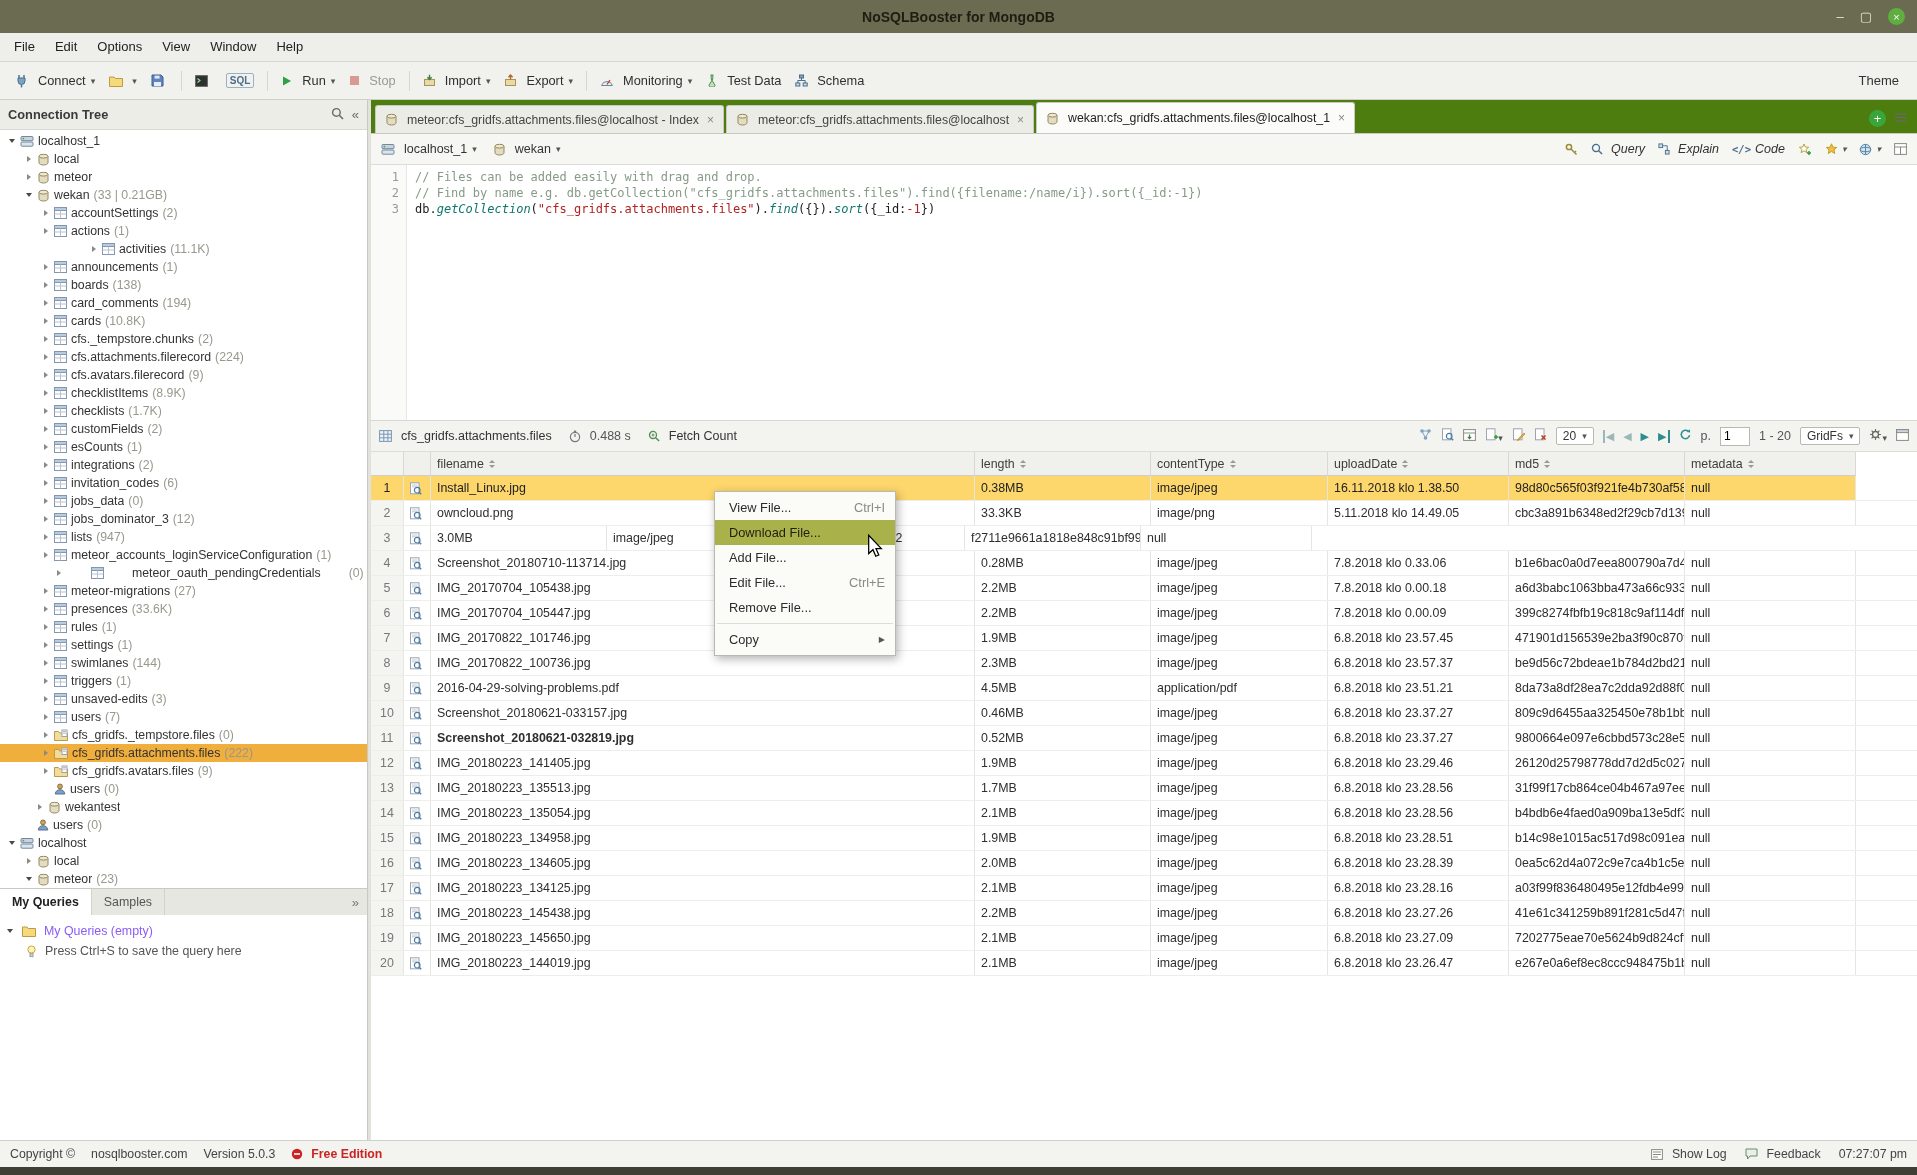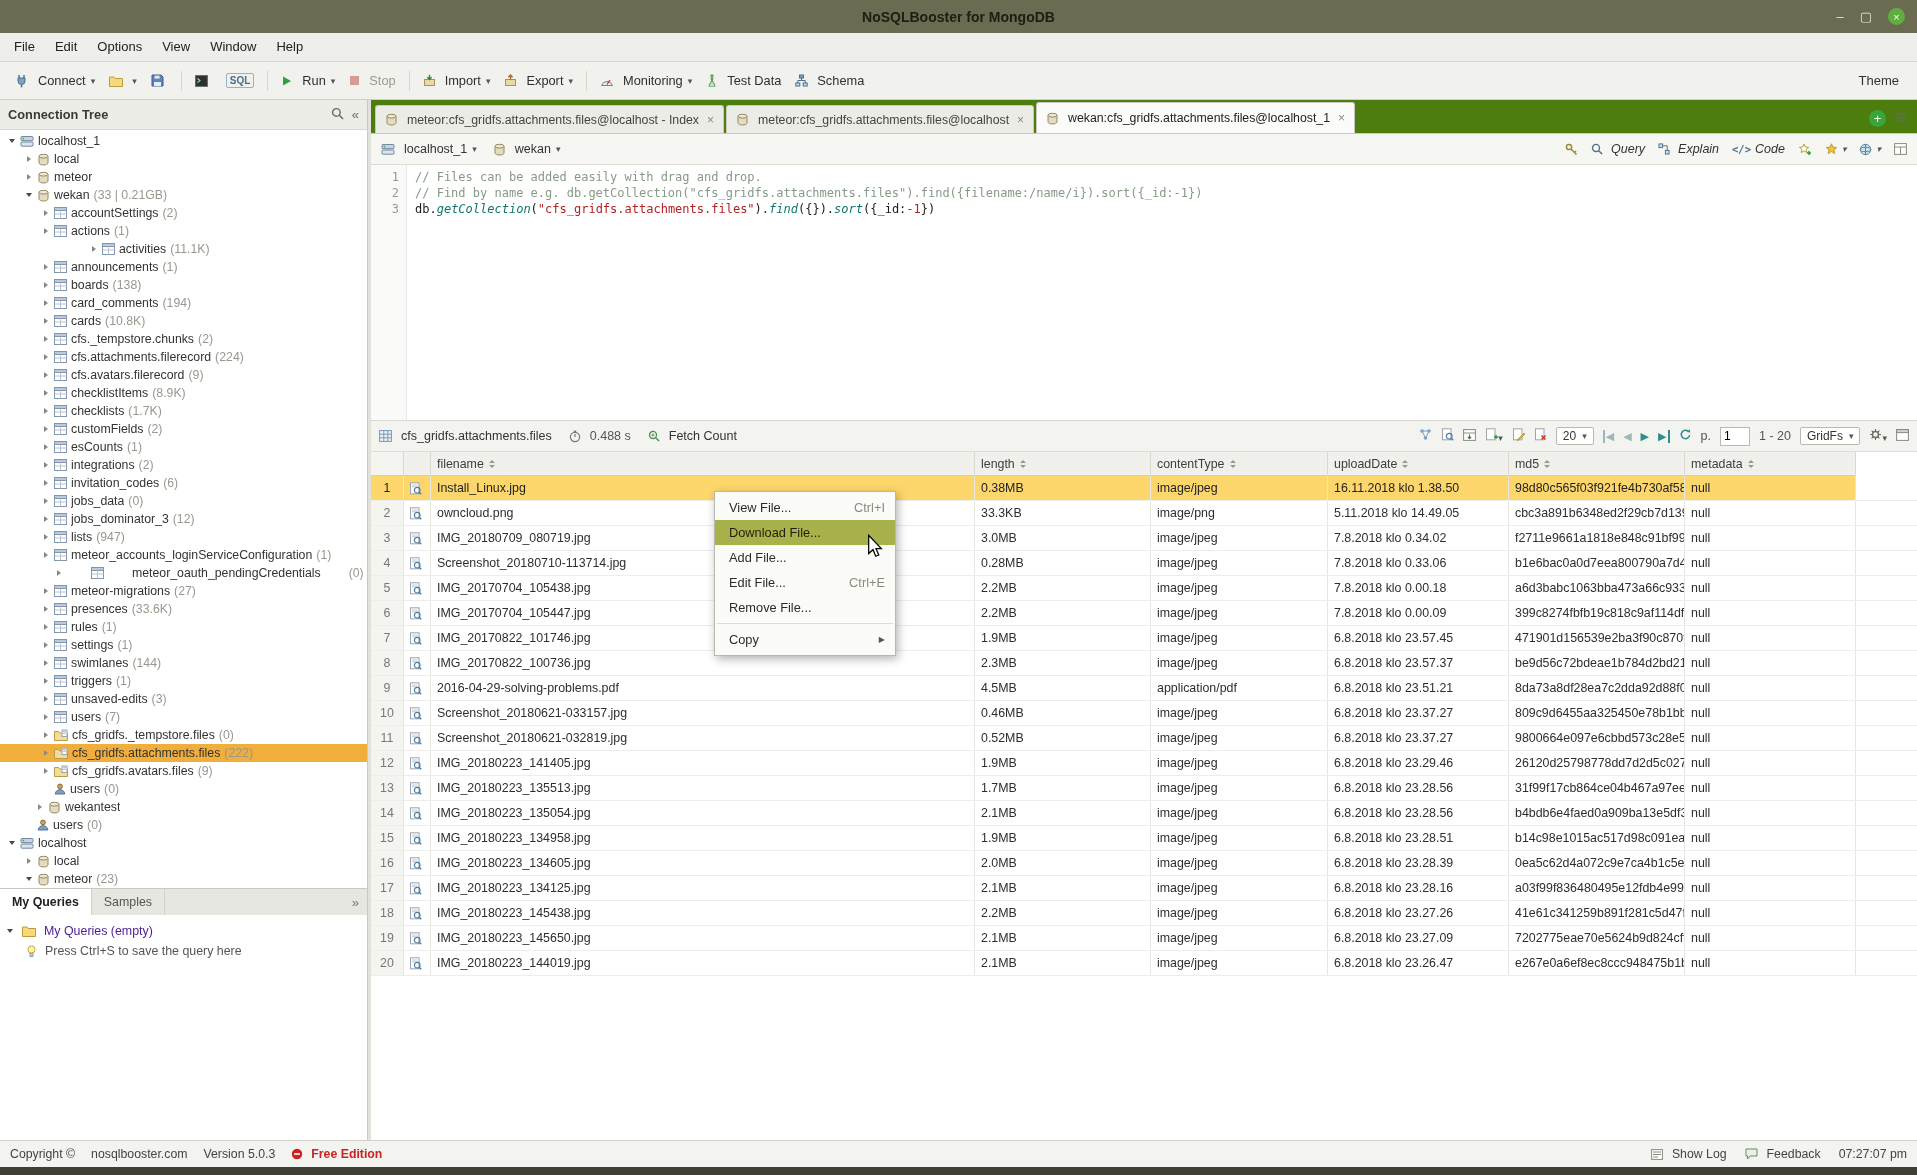--- a/index.html
+++ b/index.html
@@ -42,21 +42,21 @@
   .arr.col::before { content:''; border-left:4px solid #8a8a82; border-top:3.5px solid transparent; border-bottom:3.5px solid transparent; }
   .arr.exp::before { content:''; border-top:4px solid #4a4a44; border-left:3.5px solid transparent; border-right:3.5px solid transparent; }
   .tico { display:inline-flex; align-items:center; margin-right:4px; flex:0 0 auto; }
   .tlabel { overflow:hidden; text-overflow:ellipsis; }
   .tsuffix { color:#98988e; margin-left:4px; }
   .side-tabs { height:27px; border-top:1px solid #c9c9c1; background:#e7e7e1; display:flex; align-items:stretch; }
   .side-tab { padding:0 12px; display:flex; align-items:center; font-size:12.4px; color:#555; border-right:1px solid #d2d2ca; }
   .side-tab.active { background:#fff; color:#222; font-weight:bold; }
   .side-tabs-chevron { margin-left:auto; padding:0 8px; display:flex; align-items:center; color:#777; }
   .myqueries { flex:1; padding:6px 4px; background:#fff; }
-  .mq-row { display:flex; align-items:center; height:20px; font-size:12.4px; color:#4c1d95; gap:4px; }
+  .mq-row { display:flex; align-items:center; height:20px; font-size:12.4px; color:#8b5cf6; gap:4px; }
   .mq-row.hint { padding-left:22px; color:#555; }
 
   
   .tabbar { height:34px; background:#4d7c0f; border-bottom:1px solid #c9c9c2; display:flex; align-items:flex-end; padding:0 4px; }
   .tab { height:28px; display:flex; align-items:center; gap:5px; padding:0 9px; margin-right:2px; background:#ecece6; border:1px solid #c9c9c2; border-bottom:none; border-radius:3px 3px 0 0; font-size:12.3px; color:#444; white-space:nowrap; }
   .tab.active { background:#fbfbf9; color:#222; height:31px; }
   .tab-close { color:#8a8a82; margin-left:3px; font-size:12px; }
   .tabbar-right { margin-left:auto; display:flex; align-items:center; gap:8px; padding-right:6px; margin-bottom:6px; }
   .addtab { width:17px; height:17px; border-radius:50%; background:var(--tab-add-green,#3aa63a); color:#fff; display:flex; align-items:center; justify-content:center; font-size:13px; line-height:1; }
 
@@ -1148,21 +1148,20 @@
             <span class="tico">
               <svg width="13" height="13" viewBox="0 0 13 13">
                 <rect x="1.5" y="0.8" width="8.5" height="11" fill="#fff" stroke="#9aa4ae"></rect>
                 <line x1="3" y1="3" x2="8.5" y2="3" stroke="#c2c9d0"></line>
                 <line x1="3" y1="4.8" x2="8.5" y2="4.8" stroke="#c2c9d0"></line>
                 <circle cx="8.2" cy="8.2" r="2.8" fill="none" stroke="#4a7ba6" stroke-width="1.2"></circle>
                 <line x1="10.2" y1="10.2" x2="12.2" y2="12.2" stroke="#4a7ba6" stroke-width="1.4"></line>
               </svg>
             </span>
           </div>
-          <div class="gcell" style="width: 544px;">IMG_20180709_080719.jpg</div>
           <div class="gcell" style="width: 176px;">3.0MB</div>
           <div class="gcell" style="width: 177px;">image/jpeg</div>
           <div class="gcell" style="width: 181px;">7.8.2018 klo 0.34.02</div>
           <div class="gcell" style="width: 176px;">f2711e9661a1818e848c91bf99b</div>
           <div class="gcell" style="width: 171px;">null</div>
         </div>
         <div class="grow">
           <div class="gcell gnum">4</div>
           <div class="gcell gicon">
             <span class="tico">
@@ -1308,21 +1307,21 @@
             <span class="tico">
               <svg width="13" height="13" viewBox="0 0 13 13">
                 <rect x="1.5" y="0.8" width="8.5" height="11" fill="#fff" stroke="#9aa4ae"></rect>
                 <line x1="3" y1="3" x2="8.5" y2="3" stroke="#c2c9d0"></line>
                 <line x1="3" y1="4.8" x2="8.5" y2="4.8" stroke="#c2c9d0"></line>
                 <circle cx="8.2" cy="8.2" r="2.8" fill="none" stroke="#4a7ba6" stroke-width="1.2"></circle>
                 <line x1="10.2" y1="10.2" x2="12.2" y2="12.2" stroke="#4a7ba6" stroke-width="1.4"></line>
               </svg>
             </span>
           </div>
-          <div class="gcell" style="width: 544px;">Screenshot_20180621-032819.jpg</div>
+          <div class="gcell" style="width: 544px; font-weight: bold;">Screenshot_20180621-032819.jpg</div>
           <div class="gcell" style="width: 176px;">0.52MB</div>
           <div class="gcell" style="width: 177px;">image/jpeg</div>
           <div class="gcell" style="width: 181px;">6.8.2018 klo 23.37.27</div>
           <div class="gcell" style="width: 176px;">9800664e097e6cbbd573c28e5d</div>
           <div class="gcell" style="width: 171px;">null</div>
         </div>
         <div class="grow">
           <div class="gcell gnum">12</div>
           <div class="gcell gicon">
             <span class="tico">

